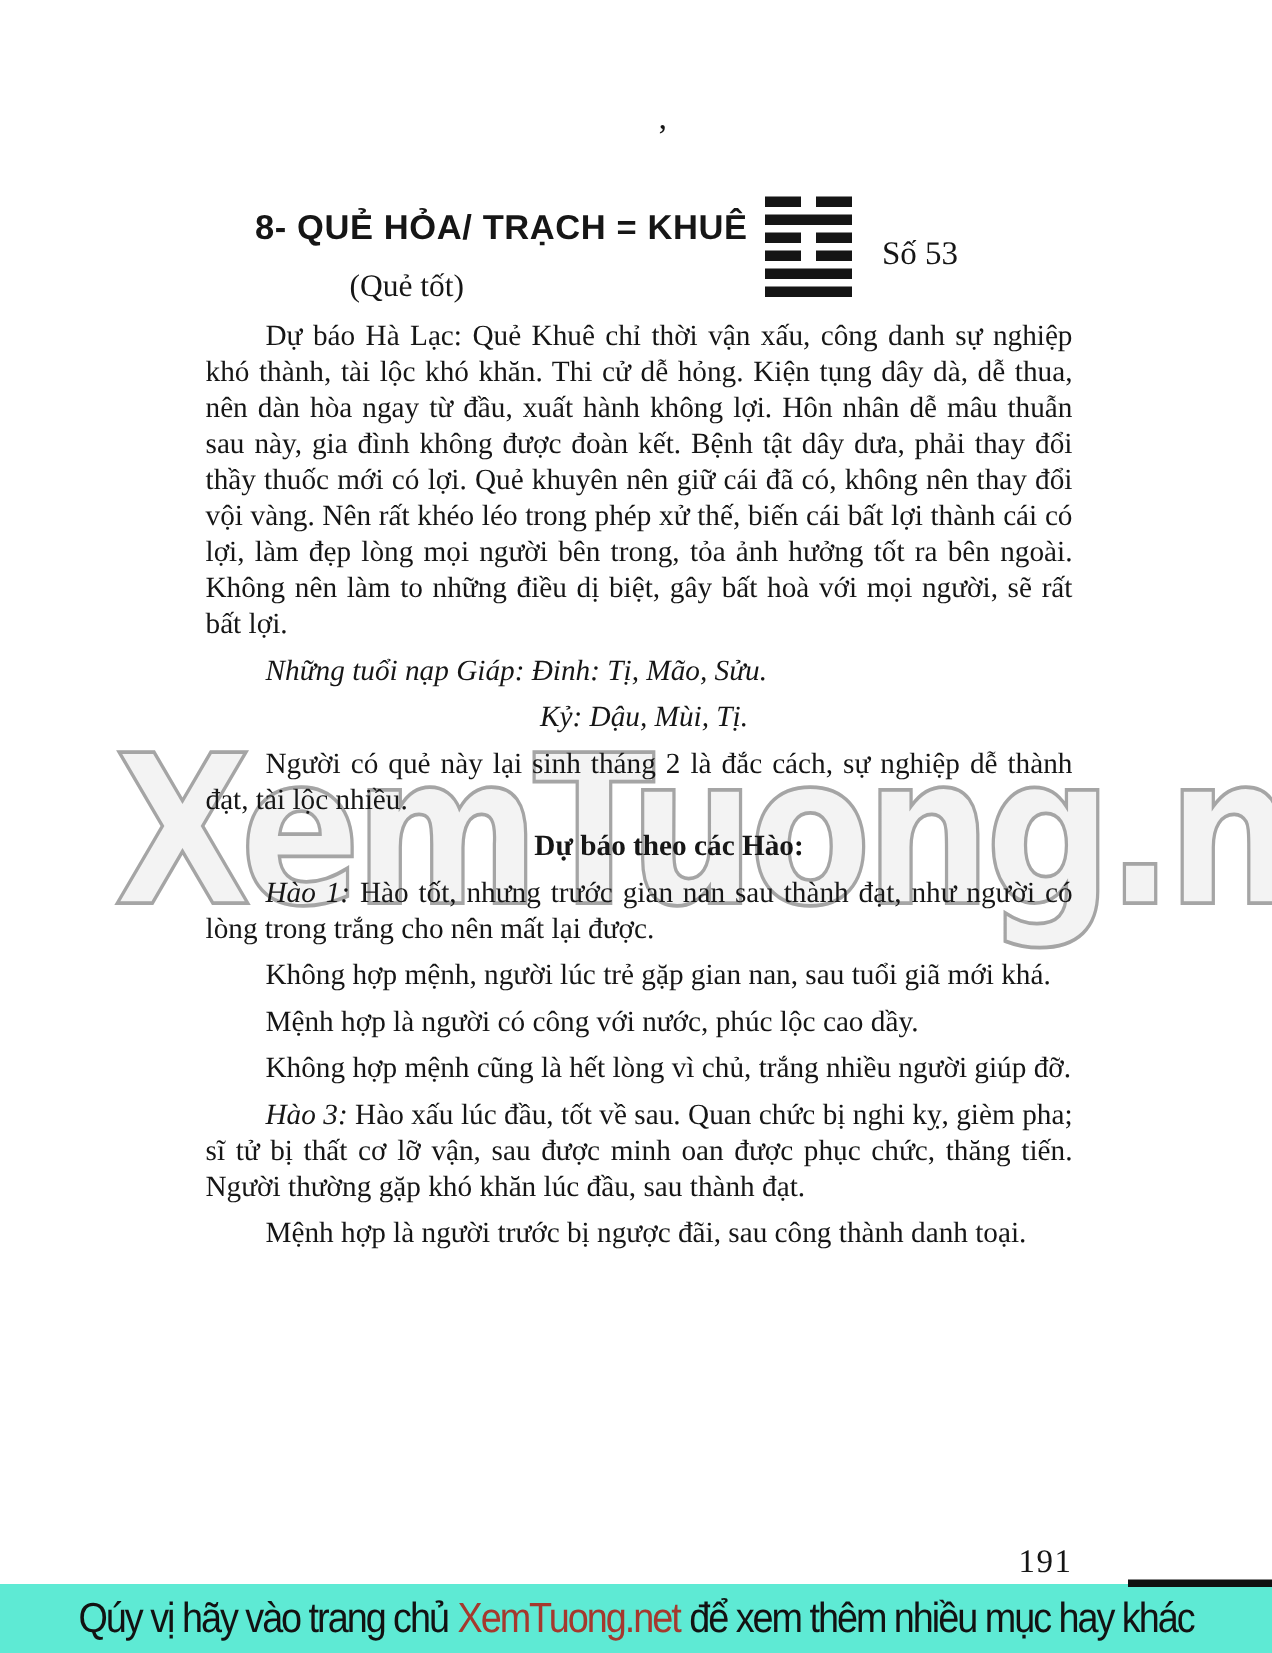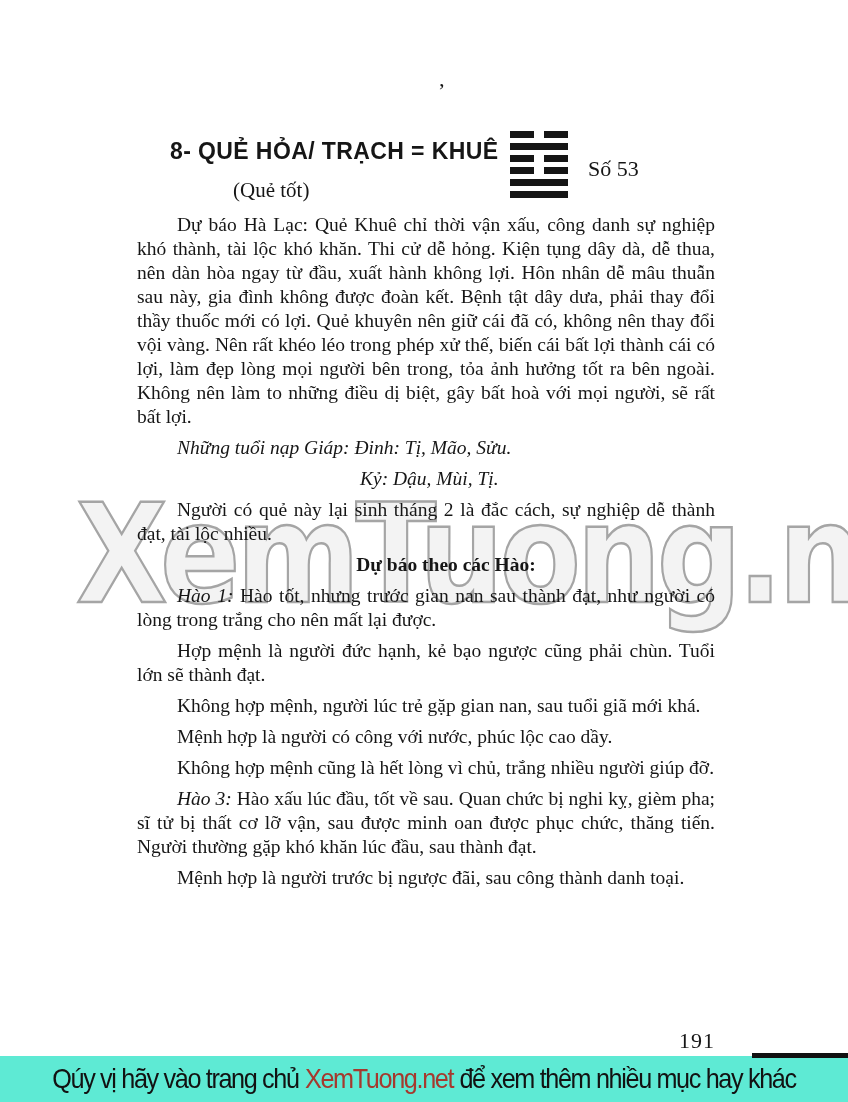--- a/index.html
+++ b/index.html
@@ -95,21 +95,20 @@
 
 <div class="subtitle">(Quẻ tốt)</div>
 
 <div class="content">
     <p class="para body">Dự báo Hà Lạc: Quẻ Khuê chỉ thời vận xấu, công danh sự nghiệp khó thành, tài lộc khó khăn. Thi cử dễ hỏng. Kiện tụng dây dà, dễ thua, nên dàn hòa ngay từ đầu, xuất hành không lợi. Hôn nhân dễ mâu thuẫn sau này, gia đình không được đoàn kết. Bệnh tật dây dưa, phải thay đổi thầy thuốc mới có lợi. Quẻ khuyên nên giữ cái đã có, không nên thay đổi vội vàng. Nên rất khéo léo trong phép xử thế, biến cái bất lợi thành cái có lợi, làm đẹp lòng mọi người bên trong, tỏa ảnh hưởng tốt ra bên ngoài. Không nên làm to những điều dị biệt, gây bất hoà với mọi người, sẽ rất bất lợi.</p>
     <p class="para tuoi">Những tuổi nạp Giáp: Đinh: Tị, Mão, Sửu.</p>
     <p class="para ky">Kỷ: Dậu, Mùi, Tị.</p>
     <p class="para body">Người có quẻ này lại sinh tháng 2 là đắc cách, sự nghiệp dễ thành đạt, tài lộc nhiều.</p>
     <p class="para heading">Dự báo theo các Hào:</p>
     <p class="para hao"><span class="lead">Hào 1:</span> Hào tốt, nhưng trước gian nan sau thành đạt, như người có lòng trong trắng cho nên mất lại được.</p>
-    <p class="para body">Hợp mệnh là người đức hạnh, kẻ bạo ngược cũng phải chùn. Tuổi lớn sẽ thành đạt.</p>
     <p class="para body">Không hợp mệnh, người lúc trẻ gặp gian nan, sau tuổi giã mới khá.</p>
     <p class="para body">Mệnh hợp là người có công với nước, phúc lộc cao dầy.</p>
     <p class="para body">Không hợp mệnh cũng là hết lòng vì chủ, trắng nhiều người giúp đỡ.</p>
     <p class="para hao"><span class="lead">Hào 3:</span> Hào xấu lúc đầu, tốt về sau. Quan chức bị nghi kỵ, gièm pha; sĩ tử bị thất cơ lỡ vận, sau được minh oan được phục chức, thăng tiến. Người thường gặp khó khăn lúc đầu, sau thành đạt.</p>
     <p class="para body">Mệnh hợp là người trước bị ngược đãi, sau công thành danh toại.</p>
   </div>
 
 <div class="page-number">191</div>
 
 <div class="scan-bar"></div>

